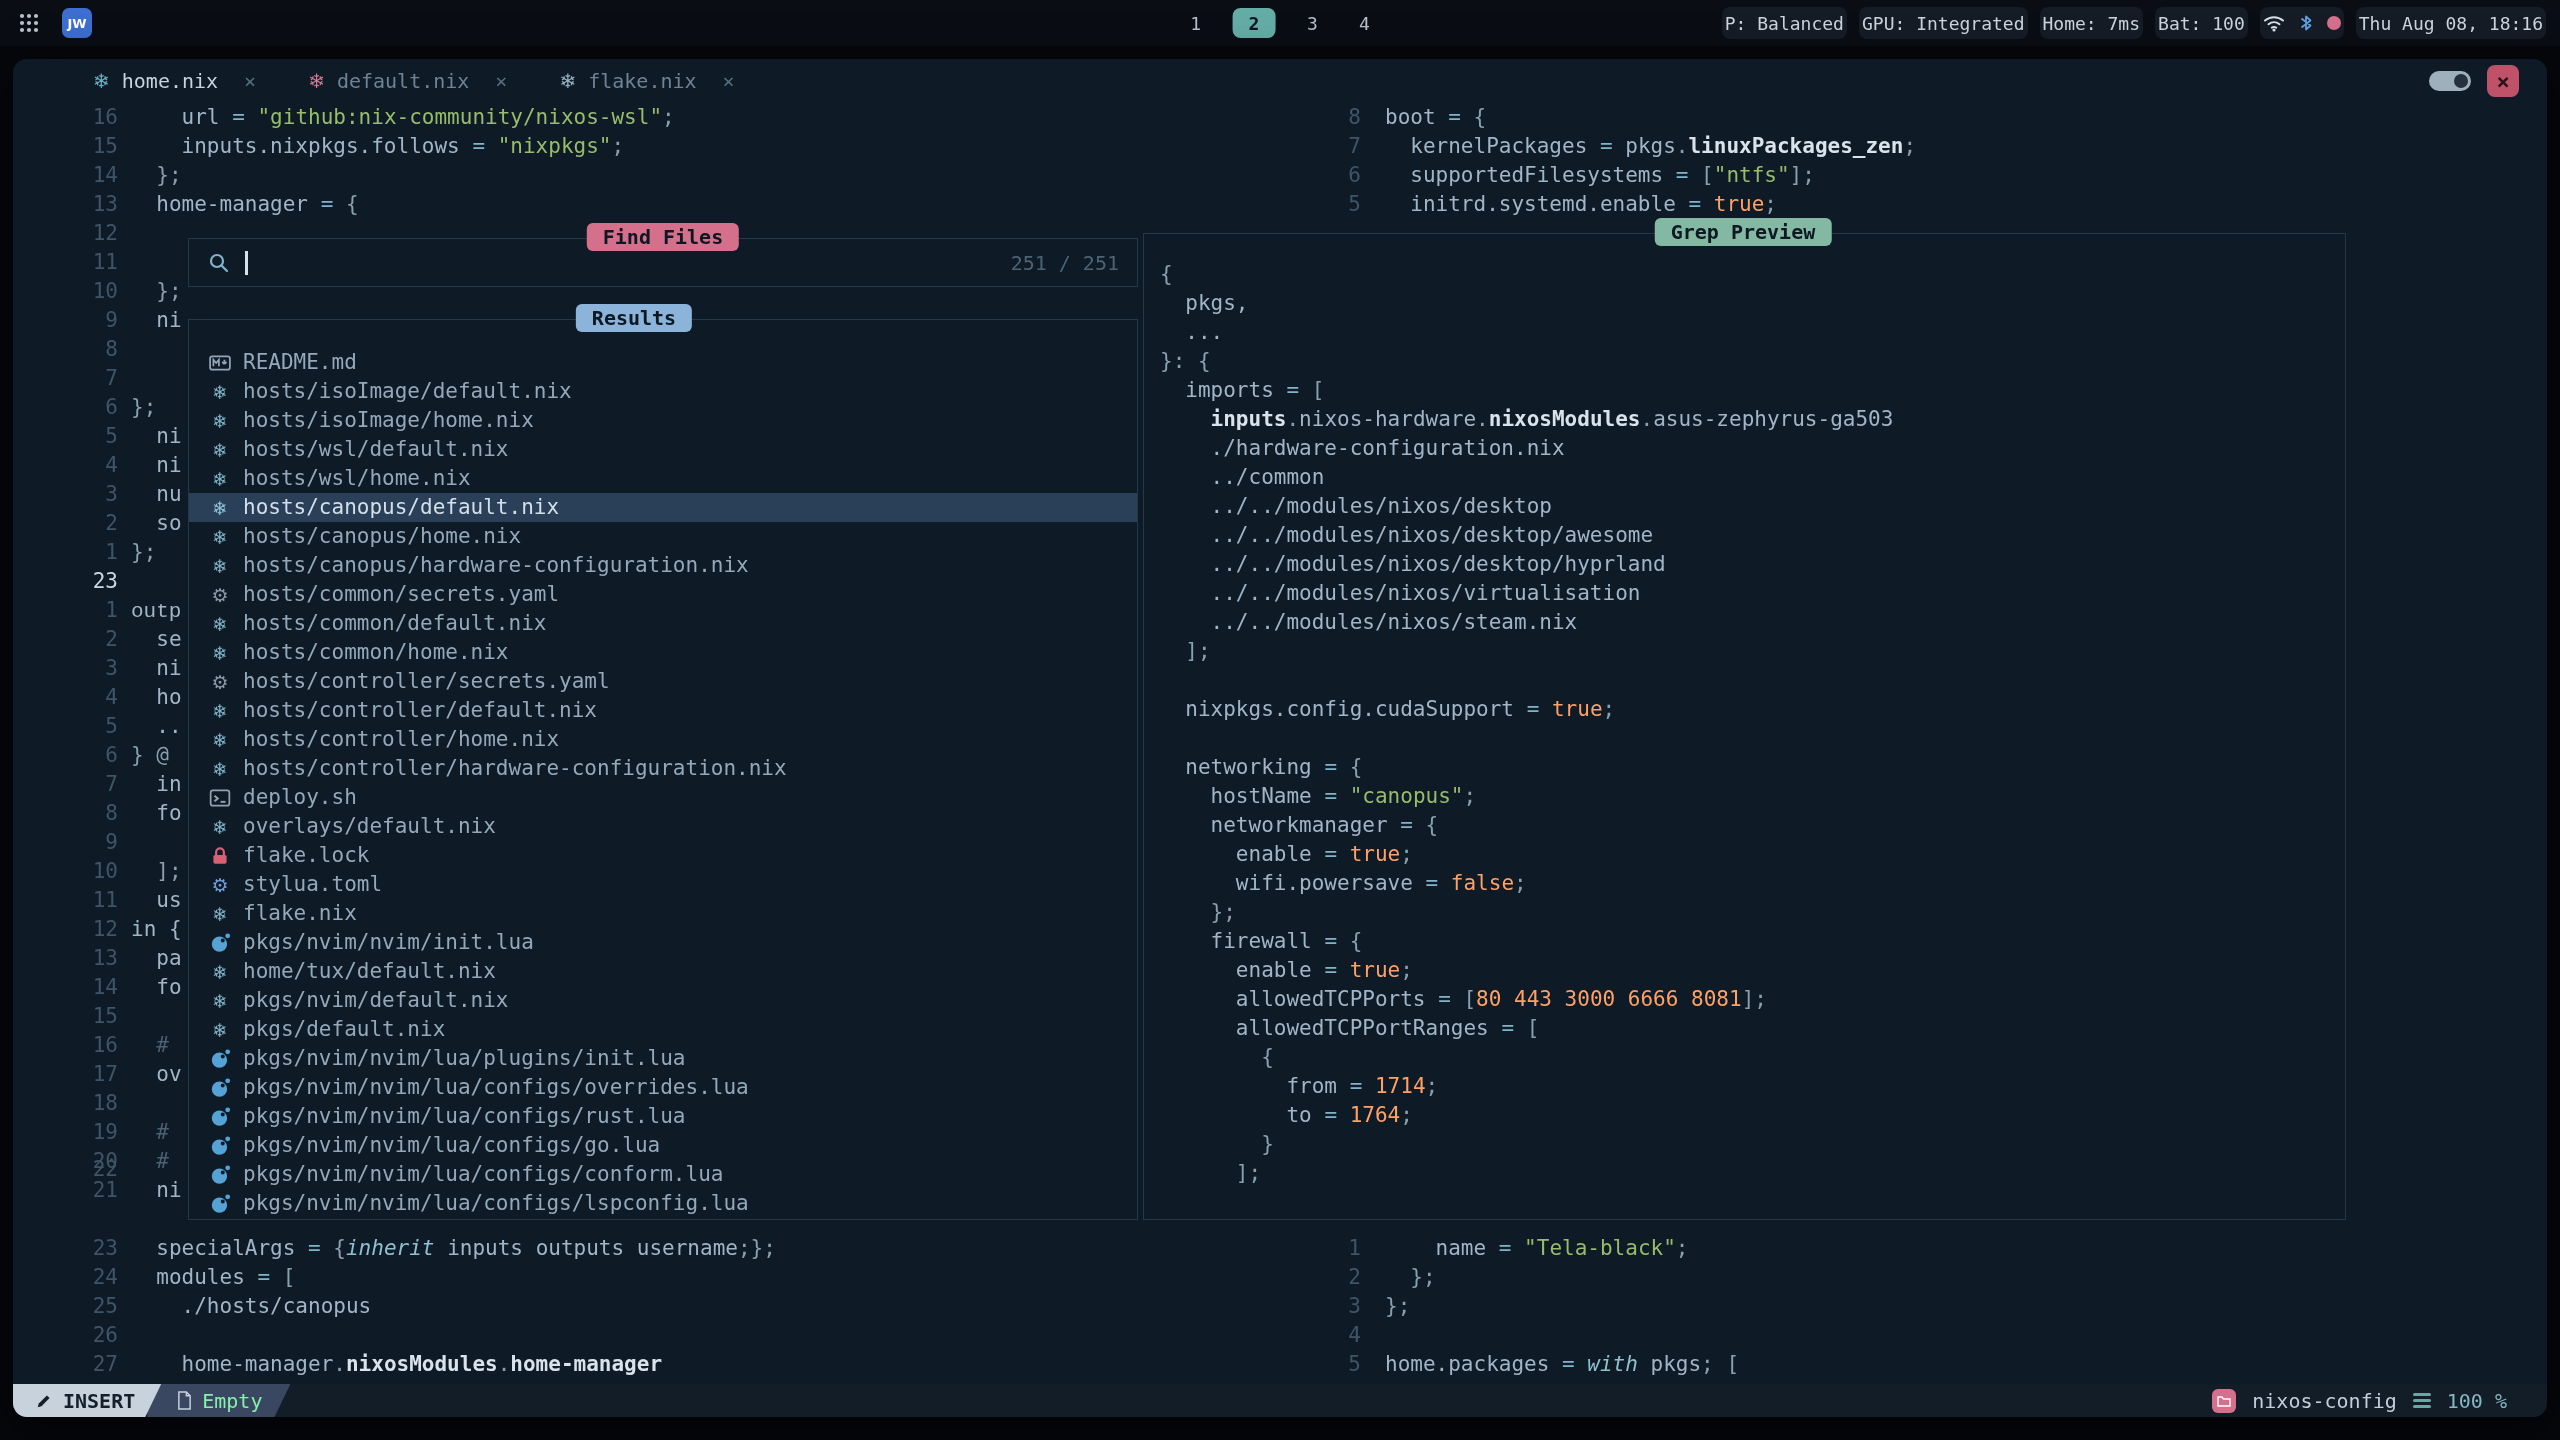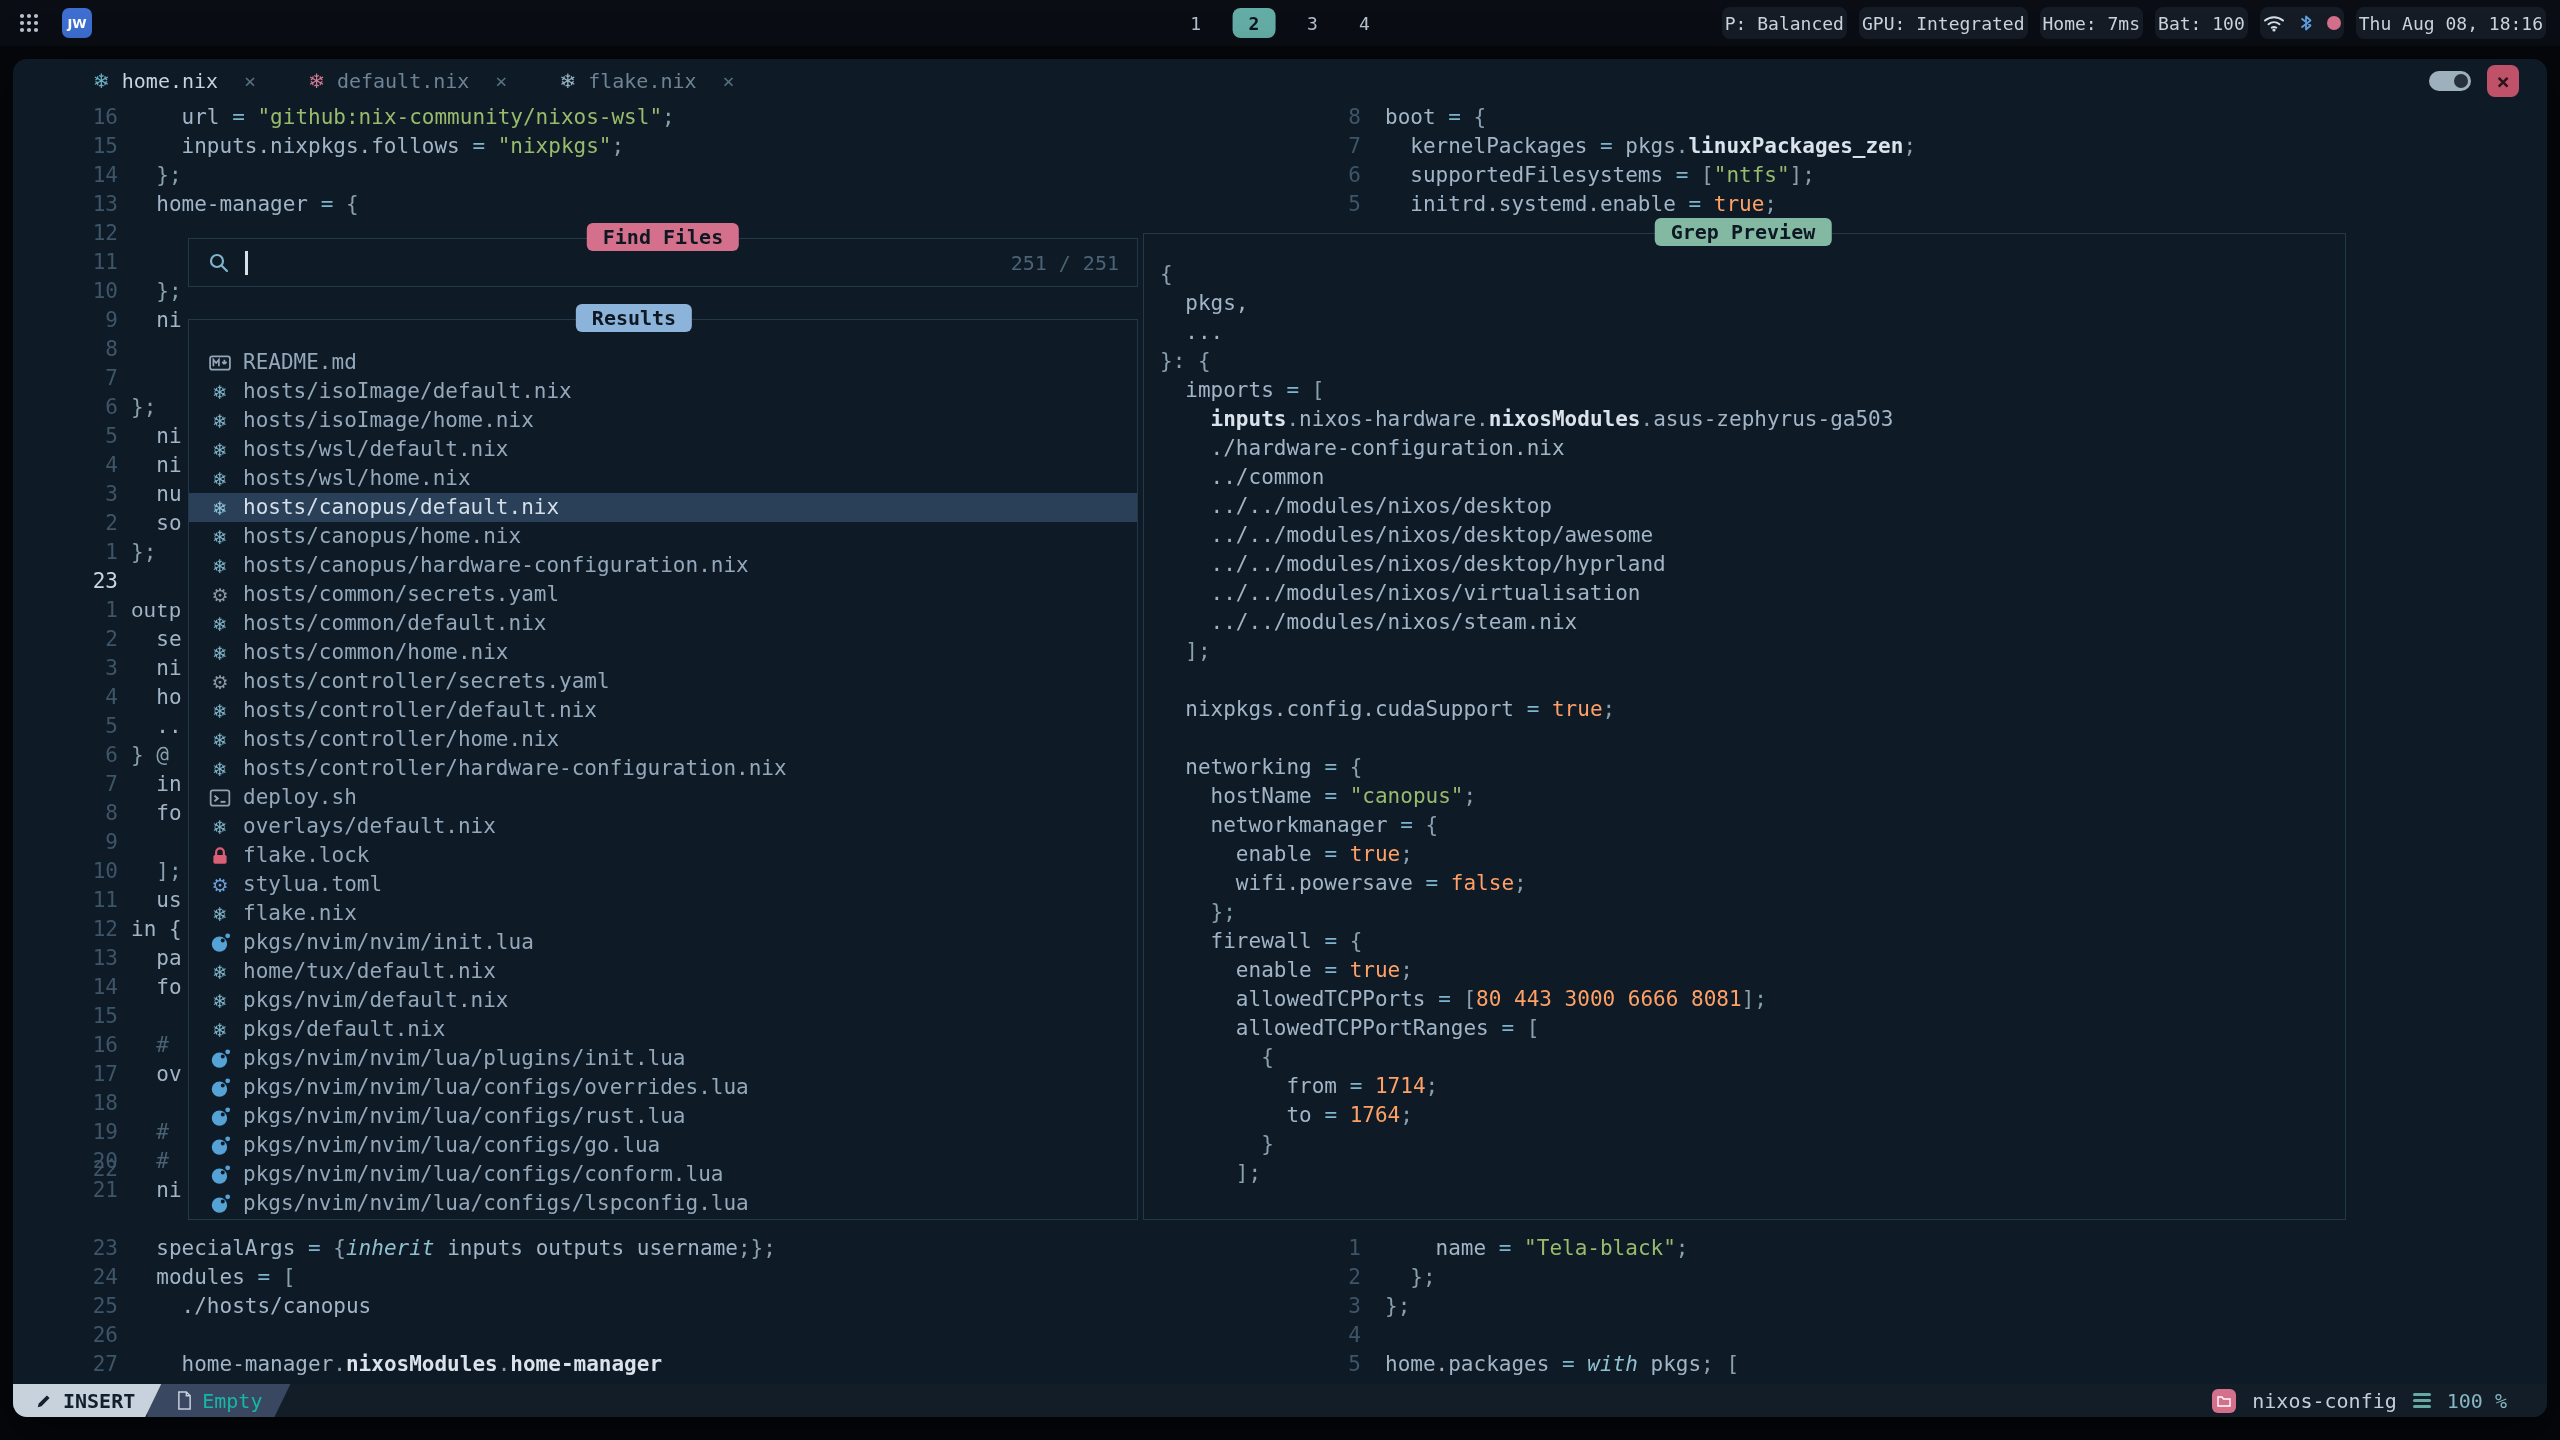--- a/index.html
+++ b/index.html
@@ -77,21 +77,21 @@
   
   #grep-panel{position:absolute;left:1130px;top:174px;width:1203px;height:987px;background:var(--terminal-bg,#0e1a26);
     border:1px solid #23394a;z-index:6;overflow:hidden}
   #preview{padding:26px 0 0 16px}
   .prow{height:29px;line-height:29px;white-space:pre;font-size:21px}
 
   
   #statusbar{position:absolute;left:0;top:1325px;width:100%;height:33px;background:#121d28;display:flex;align-items:stretch;z-index:9;font-size:20px}
   .sl-mode{display:flex;align-items:center;gap:10px;background:var(--mode-bg,#c8d2dc);color:#13202c;font-weight:bold;
     padding:0 26px 0 22px;clip-path:polygon(0 0,100% 0,calc(100% - 16px) 100%,0 100%);z-index:2}
-  .sl-file{display:flex;align-items:center;gap:10px;background:#3a4760;color:#14b8a6;margin-left:-14px;
+  .sl-file{display:flex;align-items:center;gap:10px;background:#3a4760;color:#86efac;margin-left:-14px;
     padding:0 28px 0 30px;clip-path:polygon(0 0,100% 0,calc(100% - 16px) 100%,0 100%);z-index:1}
   .sl-right{margin-left:auto;display:flex;align-items:center;gap:16px;padding-right:40px}
   .repo-ic{width:24px;height:24px;border-radius:6px;background:var(--accent-pink,#d5708c);display:flex;align-items:center;justify-content:center}
   .sl-repo{color:#c2cedb}
   .lines-ic{display:inline-flex;flex-direction:column;gap:3px}
   .lines-ic i{display:block;width:18px;height:3px;border-radius:2px;background:#66a9a2}
   .pct{color:#86b7c2;white-space:pre}
 </style>
 </head>
 <body>

